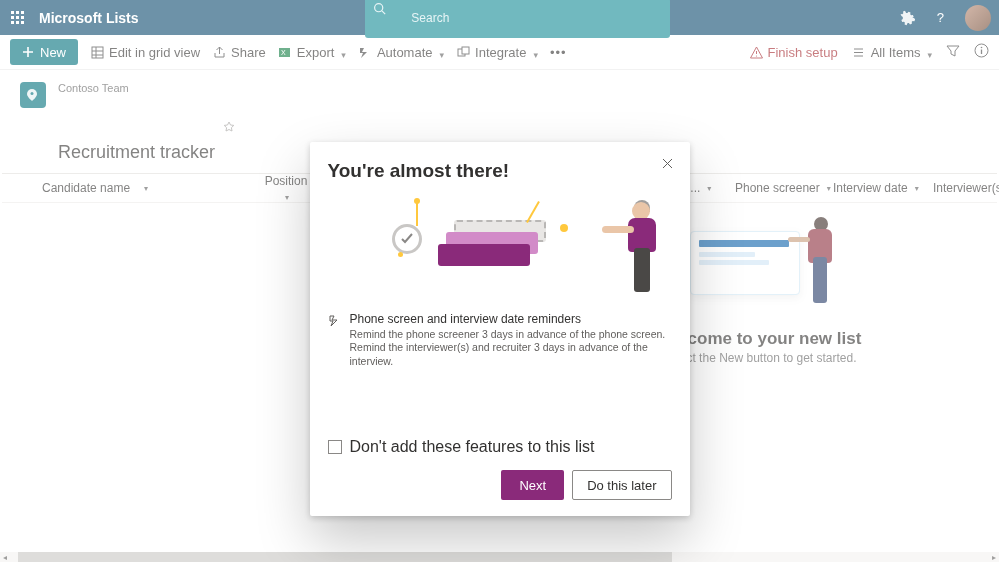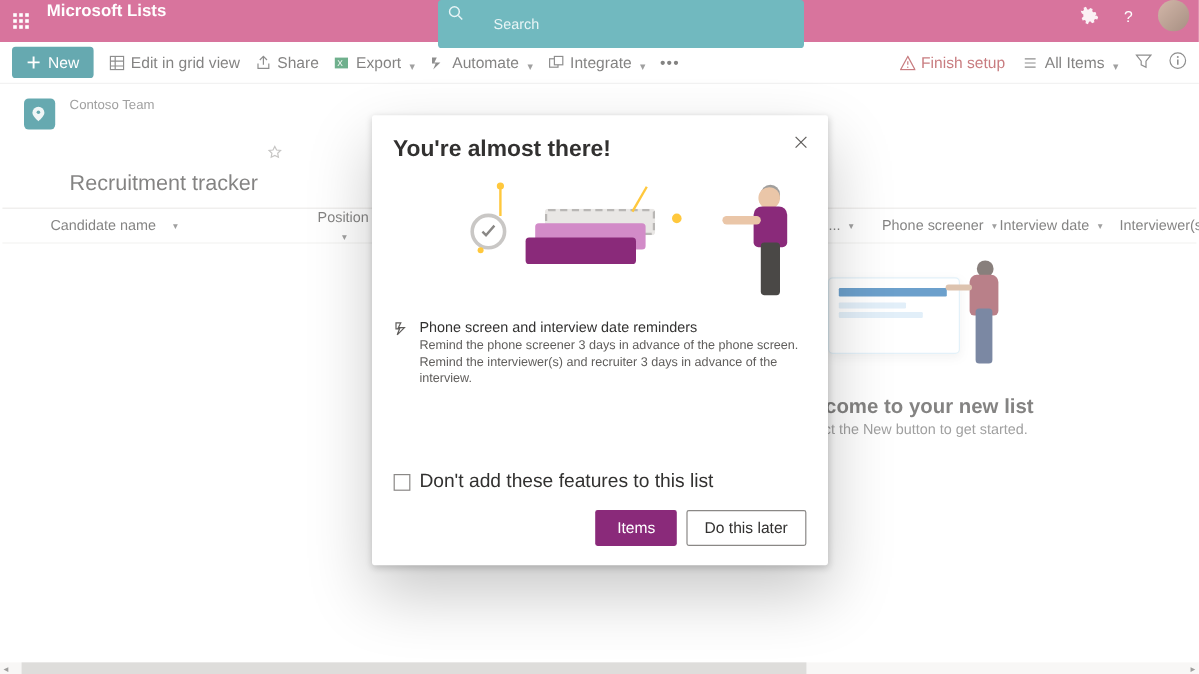--- a/index.html
+++ b/index.html
@@ -1,19 +1,19 @@
 <!DOCTYPE html>
 <html><head>
   <meta charset="utf-8">
   <style>
     * { margin:0; padding:0; box-sizing:border-box; font-family:"Segoe UI",Arial,sans-serif; }
     body { width:999px; height:562px; background:#fff; overflow:hidden; position:relative; }
 
     
-    .topbar { height:35px; background:#be185d; display:flex; align-items:flex-start; color:#fff; }
+    .topbar { height:35px; background:#0c4a6e; display:flex; align-items:center; color:#fff; }
     .waffle { width:35px; height:35px; display:flex; align-items:center; justify-content:center; cursor:pointer; }
     .waffle-grid { display:grid; grid-template-columns:repeat(3,3px); grid-template-rows:repeat(3,3px); gap:2px; }
     .waffle-grid span { background:#fff; }
     .app-name { font-size:14px; font-weight:600; margin-left:4px; }
     .search-wrap { margin-left:auto; margin-right:auto; position:relative; }
     .search-box { width:305px; height:40px; background:#138a95; border:none; border-radius:3px; padding-left:46px; color:#fff; font-size:12px; }
     .search-box::placeholder { color:#d8eef0; }
     .search-icon { position:absolute; left:8px; top:4px; color:#d8eef0; font-size:13px; }
     .top-icons { display:flex; align-items:center; gap:14px; margin-right:8px; }
     .top-icons .ticon { width:20px; height:20px; display:flex; align-items:center; justify-content:center; cursor:pointer; color:#fff; }
@@ -53,21 +53,21 @@
     .empty-ill .bar3 { position:absolute; top:28px; left:8px; width:70px; height:5px; background:#cfe4f5; border-radius:1px; }
     .empty-ill .person { position:absolute; right:-8px; top:0; width:38px; height:100px; }
     .empty-ill .head { width:14px; height:14px; border-radius:50%; background:#3a2a25; position:absolute; top:4px; left:14px; }
     .empty-ill .body { width:24px; height:34px; background:#8a2c3b; position:absolute; top:16px; left:8px; border-radius:6px 6px 4px 4px; }
     .empty-ill .arm { width:22px; height:5px; background:#c79b7a; position:absolute; top:24px; left:-12px; border-radius:3px; }
     .empty-ill .legs { width:14px; height:46px; background:#243a66; position:absolute; top:44px; left:13px; border-radius:3px; }
     .empty h2 { font-size:17px; font-weight:600; color:#323130; margin-left:520px; margin-top:6px; }
     .empty p { font-size:12px; color:#616161; margin-left:520px; margin-top:2px; }
 
     
-    .overlay { position:absolute; inset:0; background:rgba(255,255,255,.4); display:flex; align-items:flex-start; justify-content:center; padding-top:96px; }
+    .overlay { position:absolute; inset:0; background:rgba(255,255,255,.4); display:flex; align-items:center; justify-content:center; padding-top:96px; }
     .modal { width:380px; background:#fff; border-radius:2px; box-shadow:0 24px 54px rgba(0,0,0,.22),0 2px 6px rgba(0,0,0,.18); padding:18px 18px 16px 18px; position:relative; }
     .modal h2 { font-size:19px; font-weight:600; color:#323130; }
     .close-x { position:absolute; top:12px; right:12px; width:20px; height:20px; display:flex; align-items:center; justify-content:center; cursor:pointer; color:#605e5c; font-size:13px; }
 
     .illus { height:110px; margin:12px 0 8px 0; position:relative; }
     .illus .okbadge { position:absolute; left:64px; top:30px; width:30px; height:30px; border-radius:50%; border:3px solid #c9c7c5; background:#fff; display:flex; align-items:center; justify-content:center; }
     .illus .okbadge svg { width:14px; height:14px; color:#8a8886; }
     .illus .stack { position:absolute; left:110px; top:26px; }
     .illus .box { width:92px; height:22px; border-radius:3px; position:absolute; }
     .illus .b1 { top:24px; left:0; background:#8a2a7a; }
@@ -359,17 +359,17 @@
         <div class="ri-desc">Remind the phone screener 3 days in advance of the phone screen. Remind the interviewer(s) and recruiter 3 days in advance of the interview.</div>
       </div>
     </div>
 
     <div class="chk-row">
       <div class="chk"></div>
       <div class="chk-label">Don't add these features to this list</div>
     </div>
 
     <div class="btn-row">
-      <button class="btn-primary">Items</button>
+      <button class="btn-primary">Next</button>
       <button class="btn-secondary">Do this later</button>
     </div>
   </div>
 </div>
 
 </body></html>

